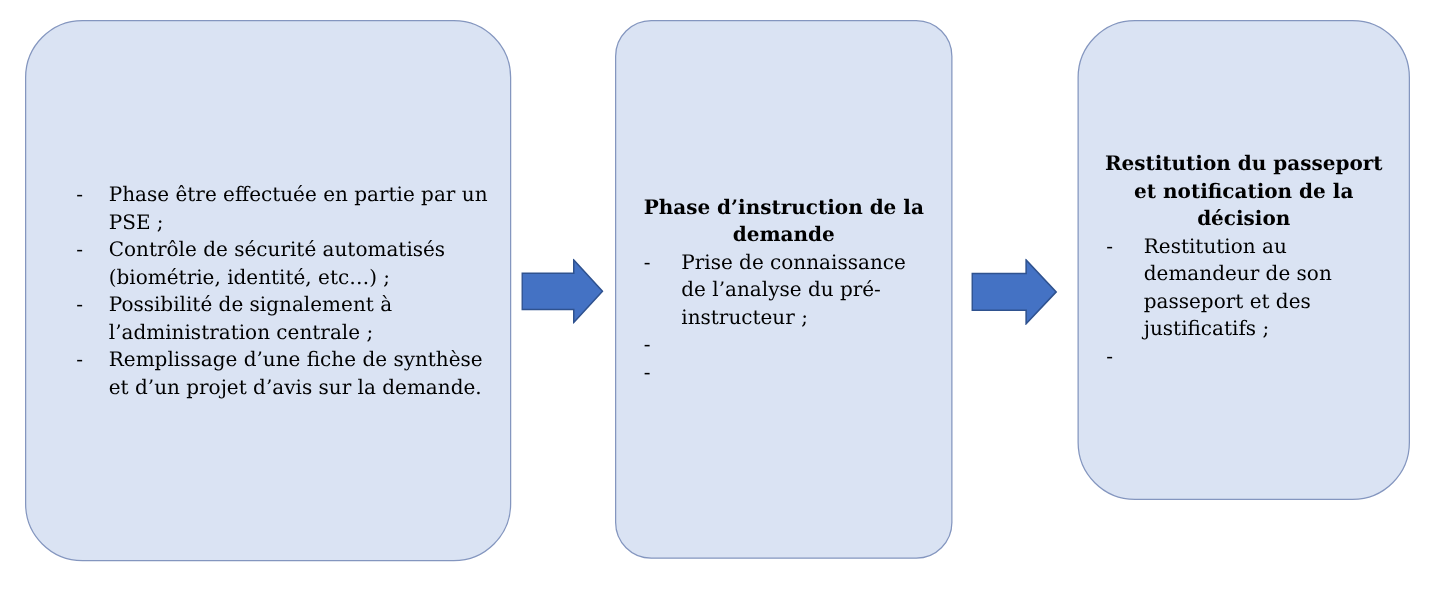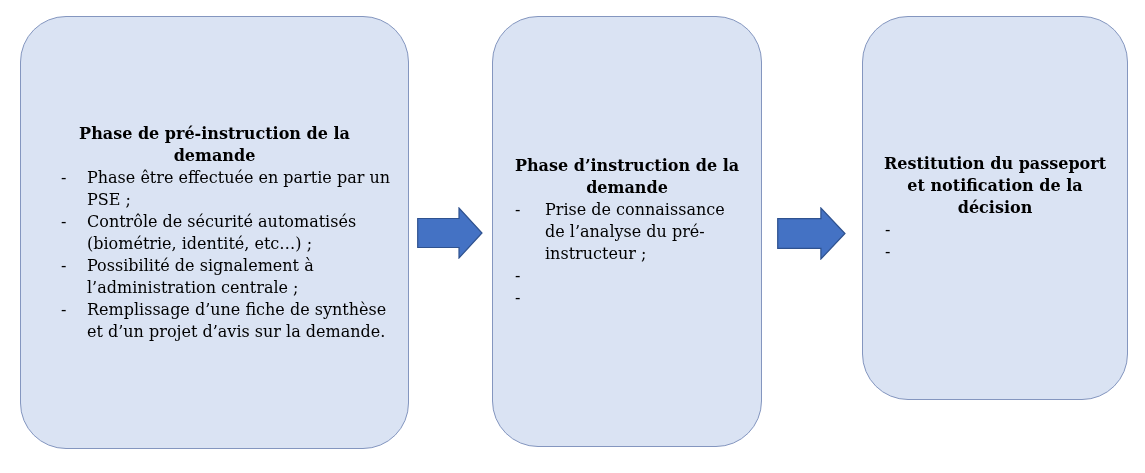--- a/index.html
+++ b/index.html
@@ -23,21 +23,21 @@
     border: 1.4px solid var(--box-border, #8496bf);
     border-radius: 46px;
     display: flex;
     flex-direction: column;
     justify-content: center;
     padding: 10px 16px;
     font-size: 16px;
     line-height: 22px;
   }
   .box1 { left: 20px;  top: 16px; width: 389px; height: 433px; }
-  .box2 { left: 492px; top: 16px; width: 270px; height: 431px; }
+  .box2 { left: 492px; top: 16px; width: 270px; height: 431px; border-radius: 29px; }
   .box3 { left: 862px; top: 16px; width: 266px; height: 384px; }
 
   .title {
     margin: 0;
     font-size: 16px;
     font-weight: bold;
     text-align: center;
     line-height: 22px;
     padding: 0 4px;
   }
@@ -70,21 +70,20 @@
   }
   .arrow1 { left: 417px; top: 207px; width: 66px; height: 52px; }
   .arrow2 { left: 777px; top: 207px; width: 69px; height: 53px; }
 </style>
 </head>
 <body>
 
 <div class="canvas">
 
   <section class="box box1">
-    <h3 class="title">Phase de pré-instruction de la demande</h3>
     <ul class="items">
         <li class="item">
         <span class="marker">-</span>
         <span class="text">Phase être effectuée en partie par un PSE ;</span>
       </li>
         <li class="item">
         <span class="marker">-</span>
         <span class="text">Contrôle de sécurité automatisés (biométrie, identité, etc…) ;</span>
       </li>
         <li class="item">
@@ -120,20 +119,21 @@
 
   <svg class="arrow arrow2" viewBox="0 0 66 52" preserveAspectRatio="none" aria-hidden="true">
     <polygon points="0.7,11.5 42,11.5 42,1 65,26 42,51 42,40.5 0.7,40.5" style="fill:var(--arrow-fill,#4472c4);stroke:var(--arrow-border,#2f528f);stroke-width:1.2"></polygon>
   </svg>
 
   <section class="box box3">
     <h3 class="title">Restitution du passeport et notification de la décision</h3>
     <ul class="items">
         <li class="item">
         <span class="marker">-</span>
+        <span class="text">Restitution au demandeur de son passeport et des justificatifs ;</span>
       </li>
         <li class="item">
         <span class="marker">-</span>
       </li>
       </ul>
   </section>
 
 </div>
 
 </body></html>

